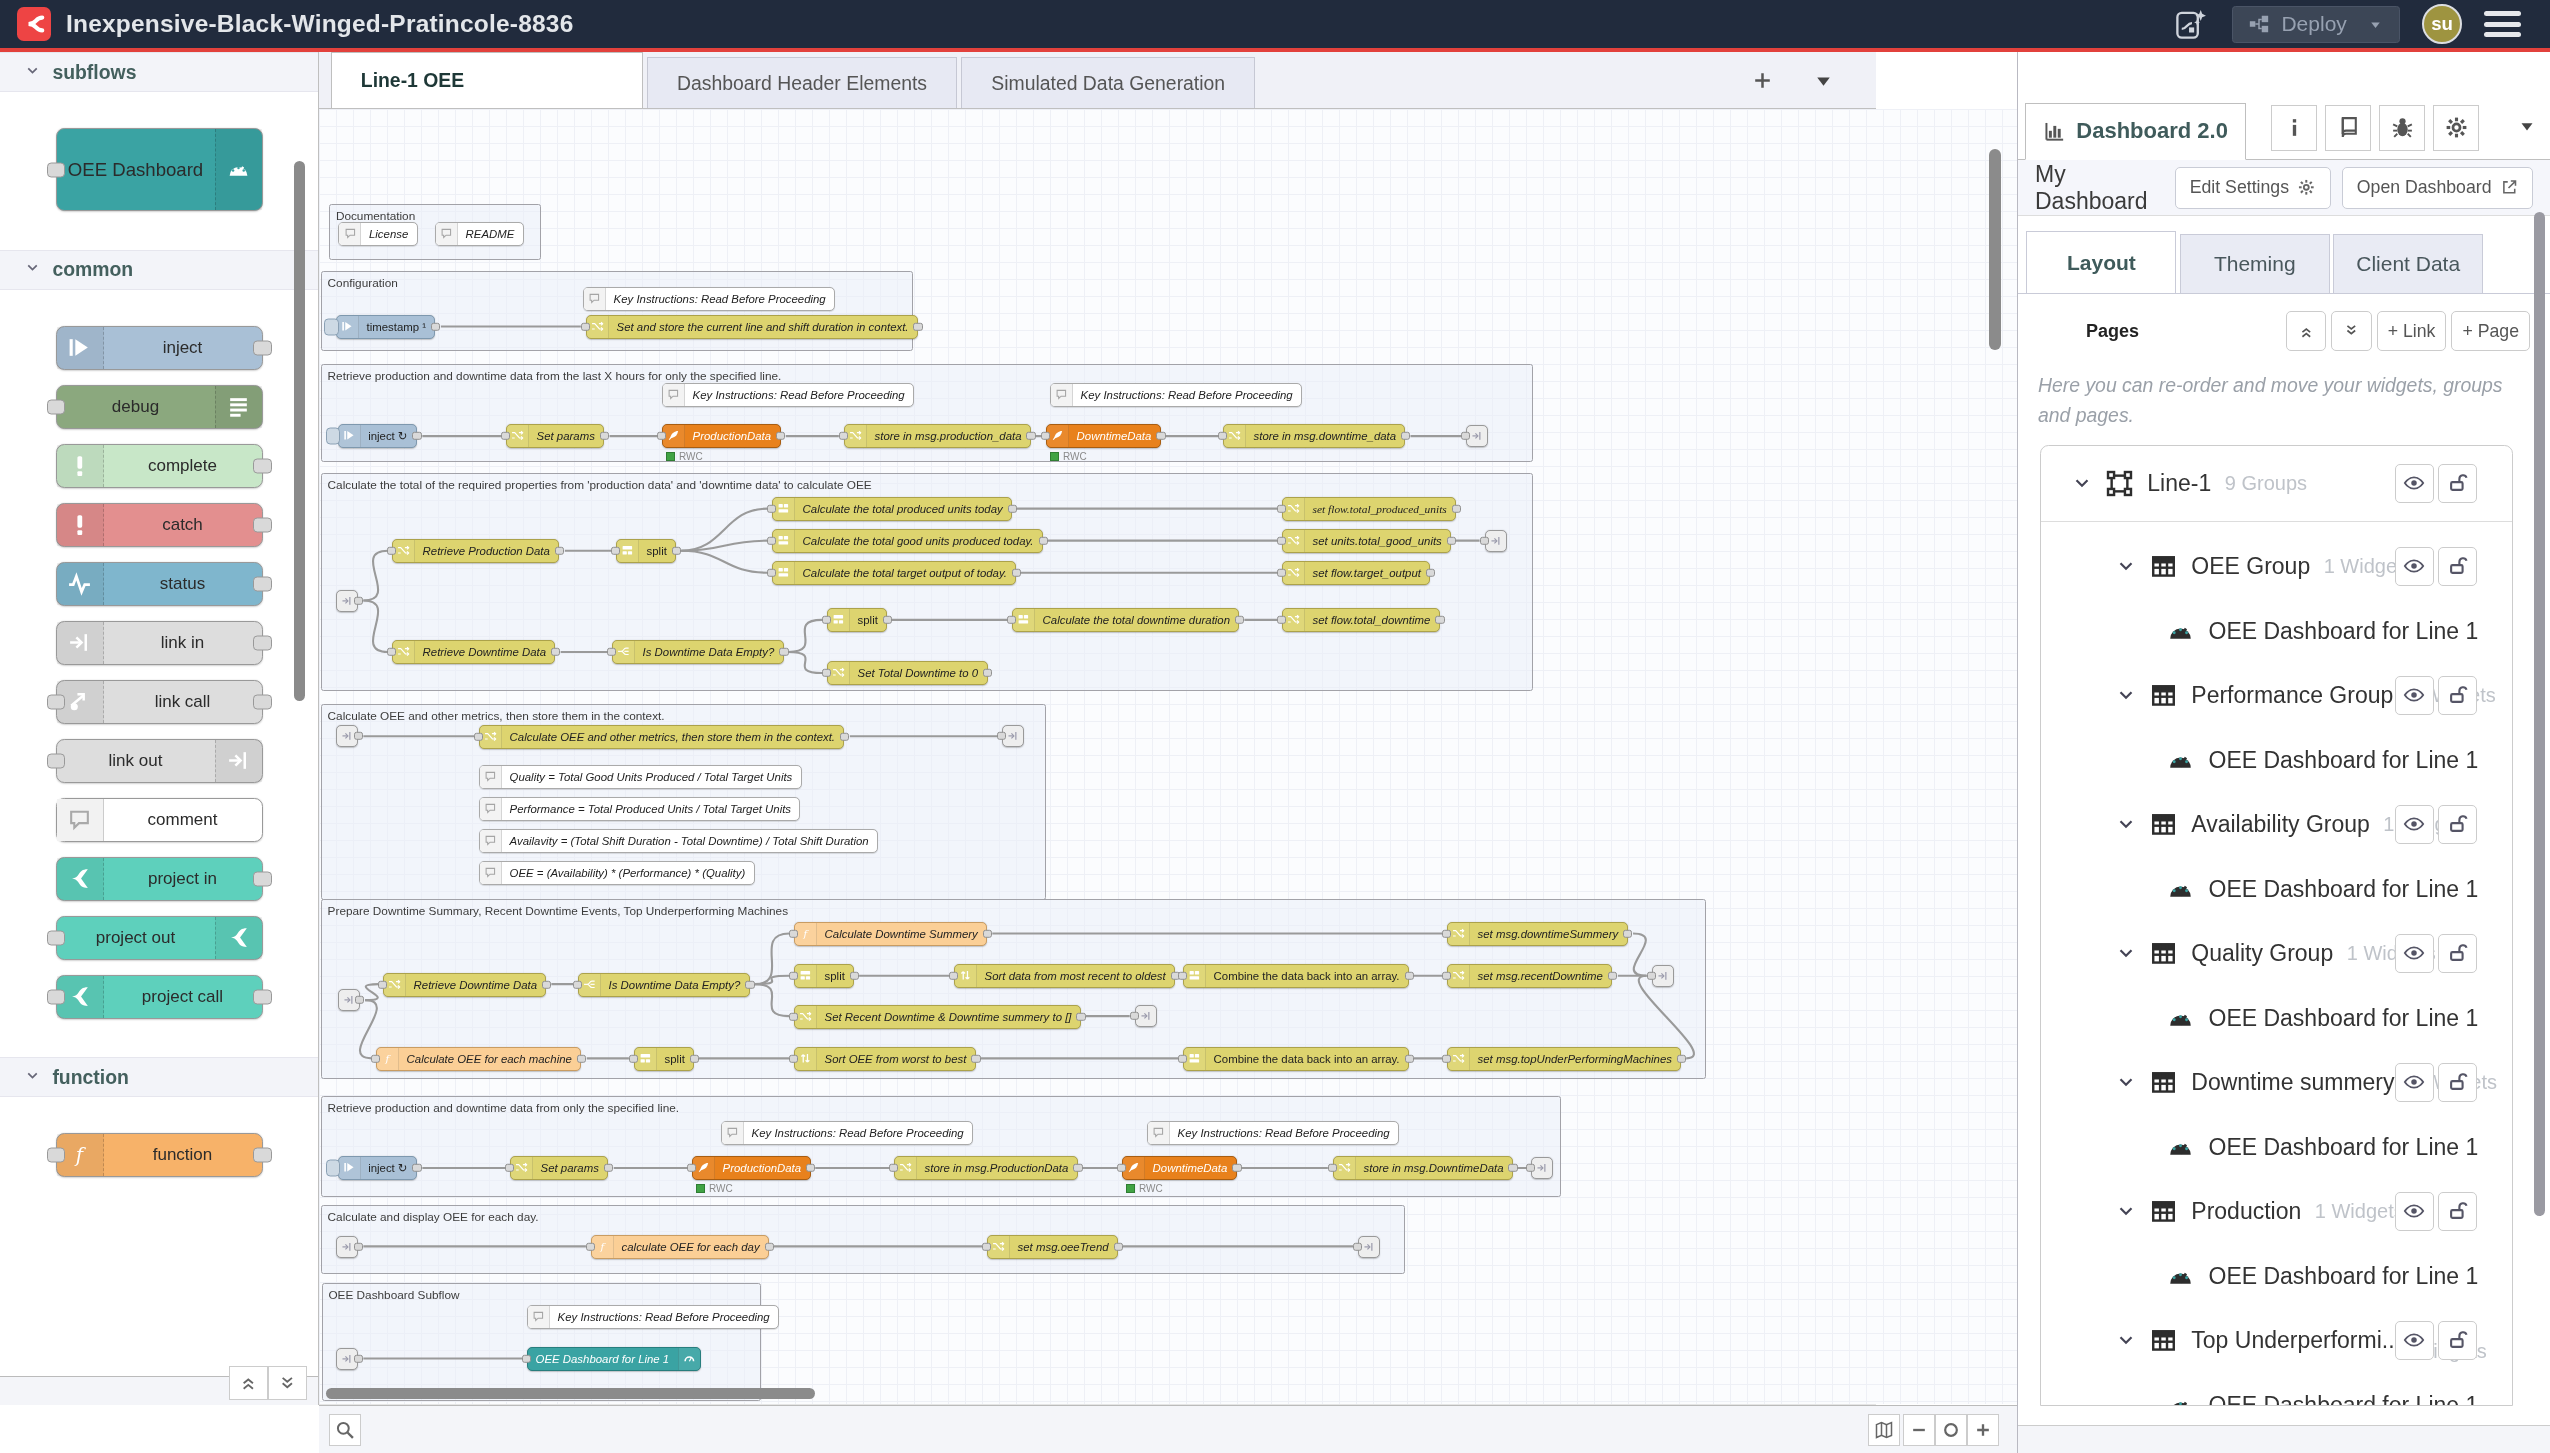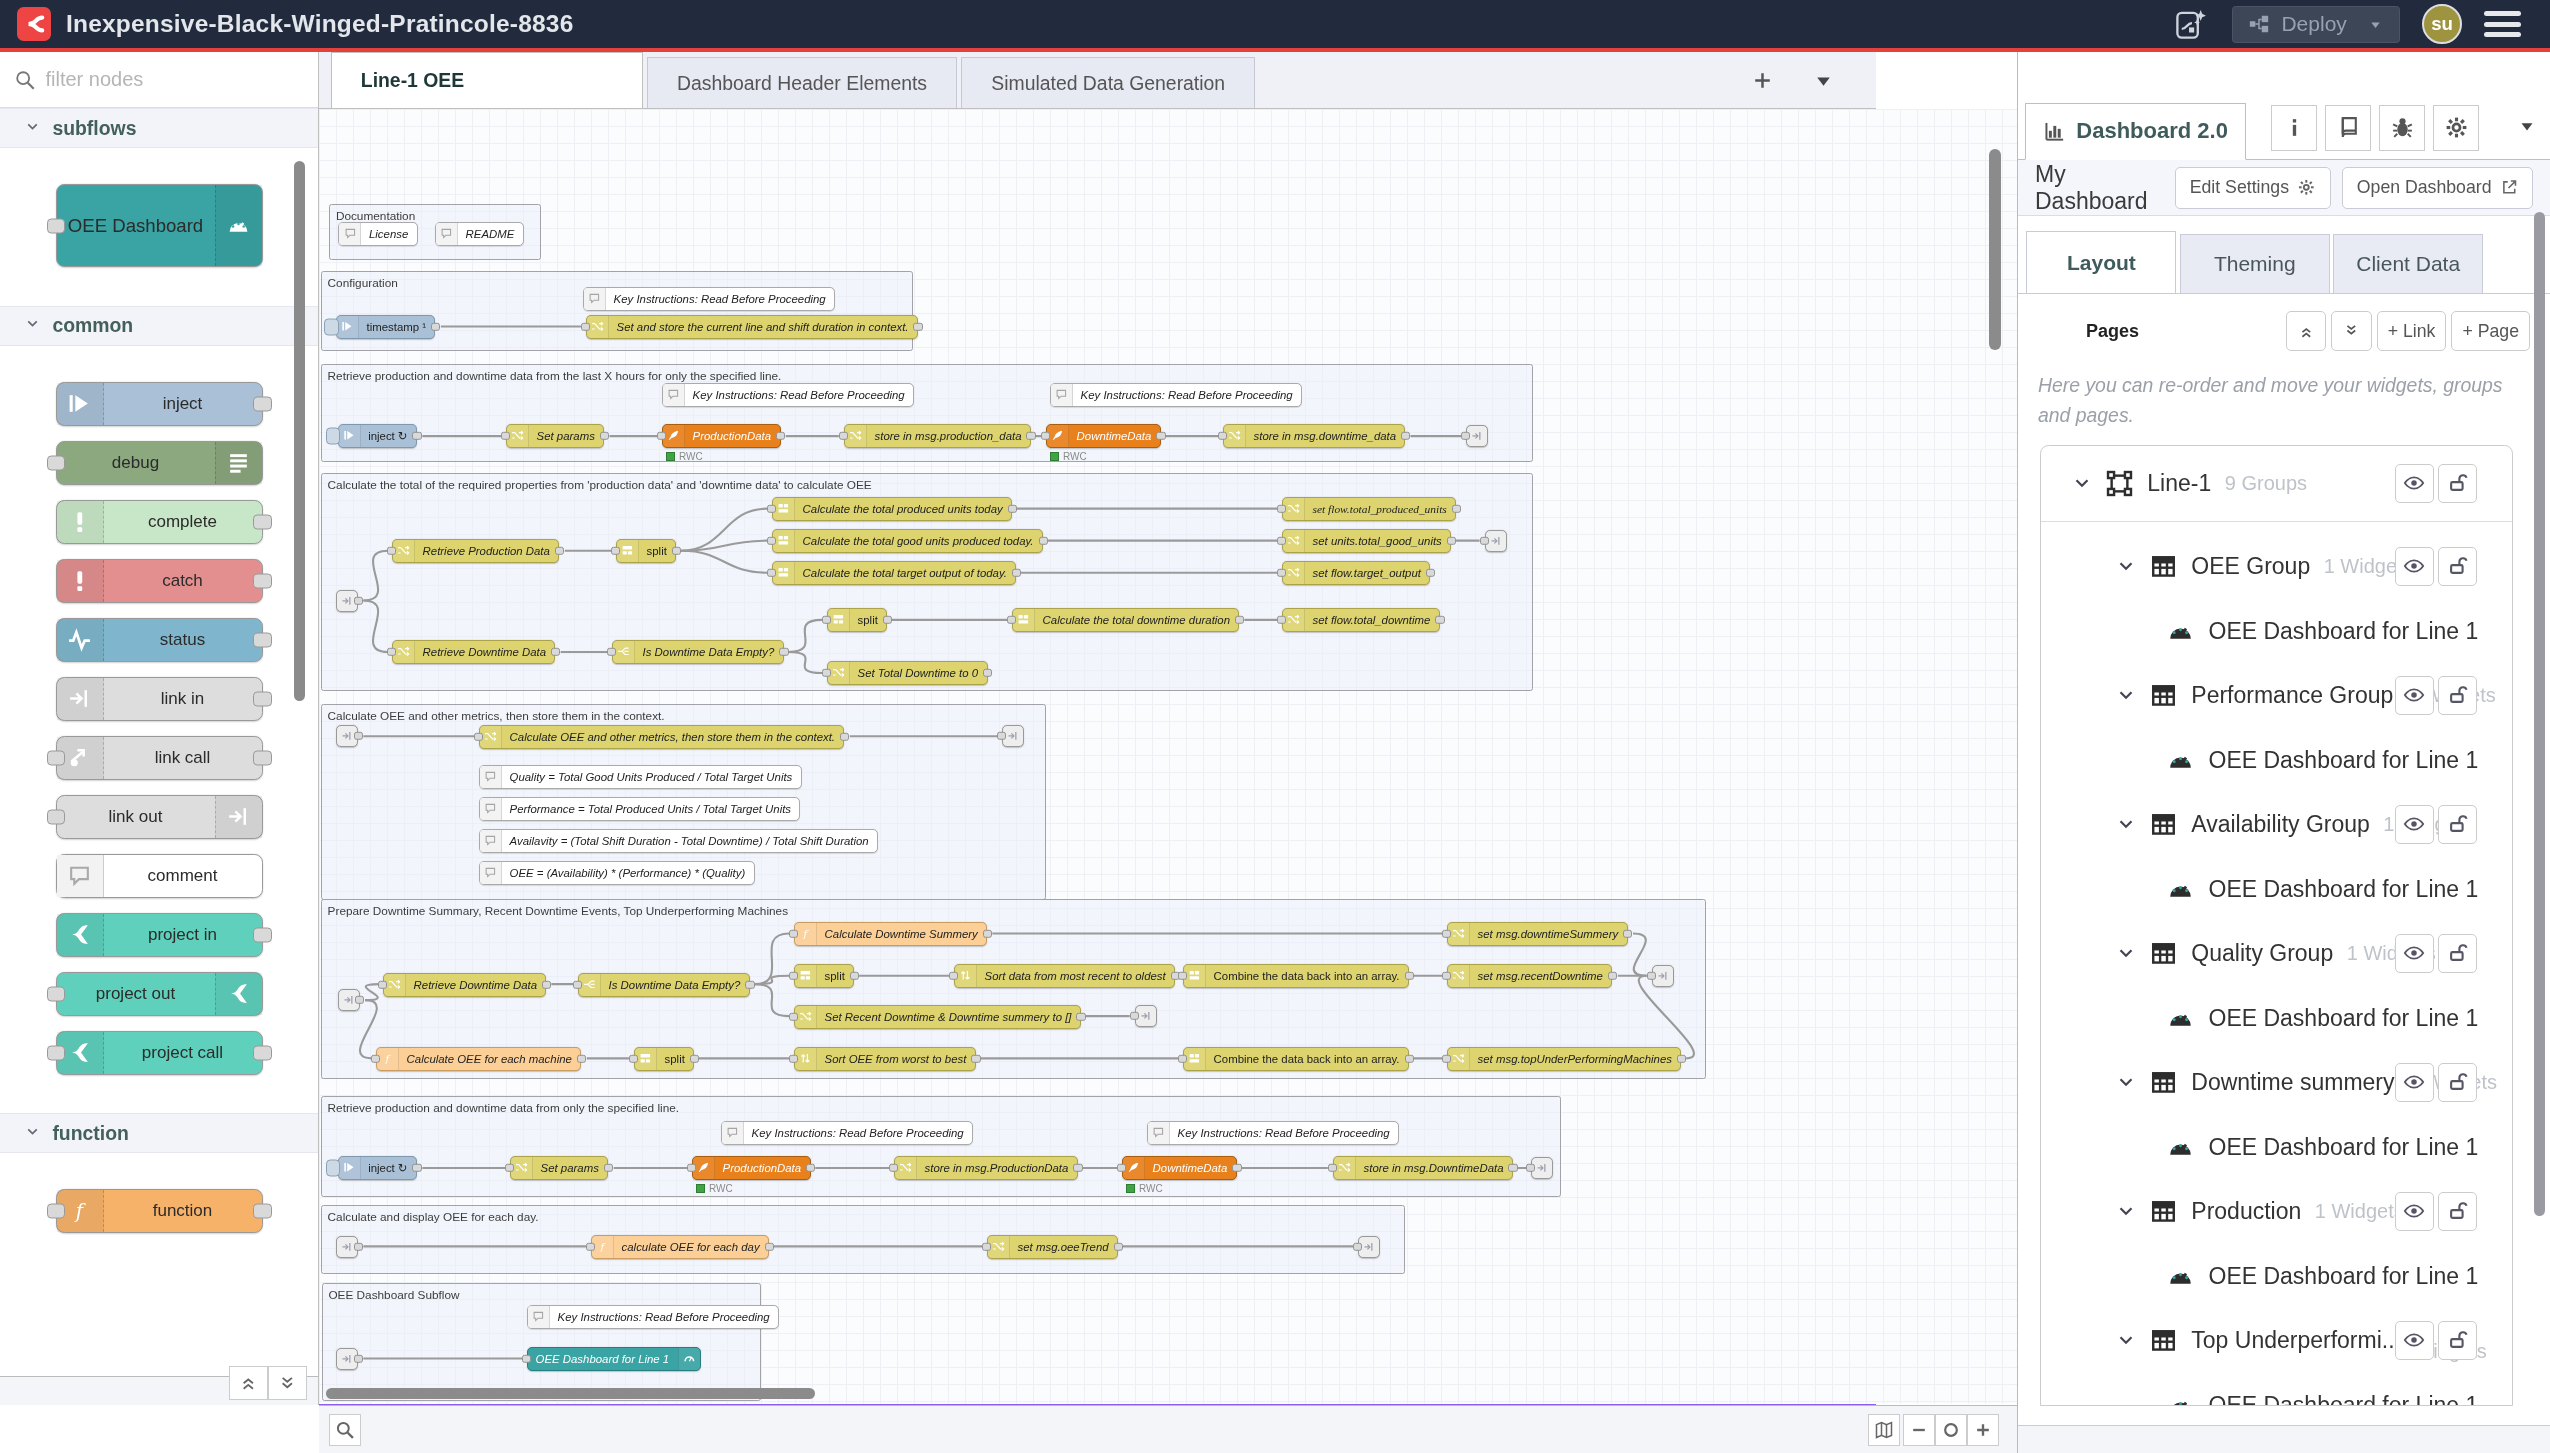--- a/index.html
+++ b/index.html
@@ -42,21 +42,21 @@
   .pnode.tall .plabel { white-space:normal; text-align:center; line-height:1.35; font-size:18.6px; }
   .pport { position:absolute; width:18.6px; height:15px; background:#d9d9d9; border:1.7px solid #999; border-radius:4.2px; top:50%; transform:translateY(-50%); }
   .pport.in { left:-10px; } .pport.out { right:-10px; }
   #palette-scroll { position:absolute; right:13.5px; top:109px; width:11px; height:540px; background:#8a8a8a; border-radius:5.9px; }
   #palette-footer { position:absolute; left:0; bottom:0; width:319px; height:29px; border-top:0.8px solid #bbb; background:#f4f5f9; }
   .pf-btns { position:absolute; right:11.8px; bottom:5px; display:flex; }
   .pf-btn { width:39px; height:34px; background:#fff; border:0.8px solid #ccc; display:flex; align-items:center; justify-content:center; color:#666; }
   .pf-btn svg { width:18.6px; height:18.6px; }
 
   
-  #canvas { position:absolute; left:319px; top:52px; width:1557px; height:1402px; background:#8b5cf6; }
+  #canvas { position:absolute; left:319px; top:52px; width:1557px; height:1402px; background:#e5e5e5; }
   #tabbar { position:relative; height:57px; background:#f0f1f7; border-bottom:0.8px solid #bfbfbf; display:flex; align-items:flex-end; padding-left:11.8px; }
   .tab { height:51px; display:flex; align-items:center; padding:0 29px; font-size:19.4px; color:#555; background:#e7e9f3; border:0.8px solid #c6c8d4; border-bottom:none; margin-right:4.2px; min-width:278px; justify-content:flex-start; }
   .tab.active { background:#fff; height:56px; color:#1e3837; font-weight:bold; border-color:#bfbfbf; position:relative; z-index:2; min-width:312px; }
   .tabbar-btn { position:absolute; bottom:11.8px; color:#555; }
   .tabbar-btn svg { width:25px; height:25px; }
   #tab-add { right:101px; } #tab-caret { right:40px; color:#444; }
 
   #flow { position:relative; width:1699px; height:1295px; background:#fbfcfe; overflow:hidden;
           background-image:linear-gradient(#eef0f6 0.8px,transparent 0.8px),linear-gradient(90deg,#eef0f6 0.8px,transparent 0.8px);
           background-size:17px 17px; }
@@ -175,27 +175,20 @@
       <div id="menu-btn">
           <div></div>
           <div></div>
           <div></div>
         </div>
     </div>
   </div>
   <div id="redline"></div>
 
   <div id="palette">
-    <div id="palette-search">
-      <svg viewBox="0 0 24 24">
-          <circle cx="10" cy="10" r="6.5" fill="none" stroke="currentColor" stroke-width="2"></circle>
-          <line x1="15" y1="15" x2="21.5" y2="21.5" stroke="currentColor" stroke-width="2.5"></line>
-        </svg>
-      <input type="text" placeholder="filter nodes" style="">
-    </div>
     <div id="palette-sections">
         <div class="pal-sec-hdr">
           <span><svg viewBox="0 0 24 24" fill="none" stroke="currentColor" stroke-width="2.4">
               <path d="M6 9l6 6 6-6"></path>
             </svg></span>
           <span>subflows</span>
         </div>
         <div class="pal-sec-body">
           <div class="pnode tall" style="background: rgb(58, 163, 163);">
             <span class="picon right">

